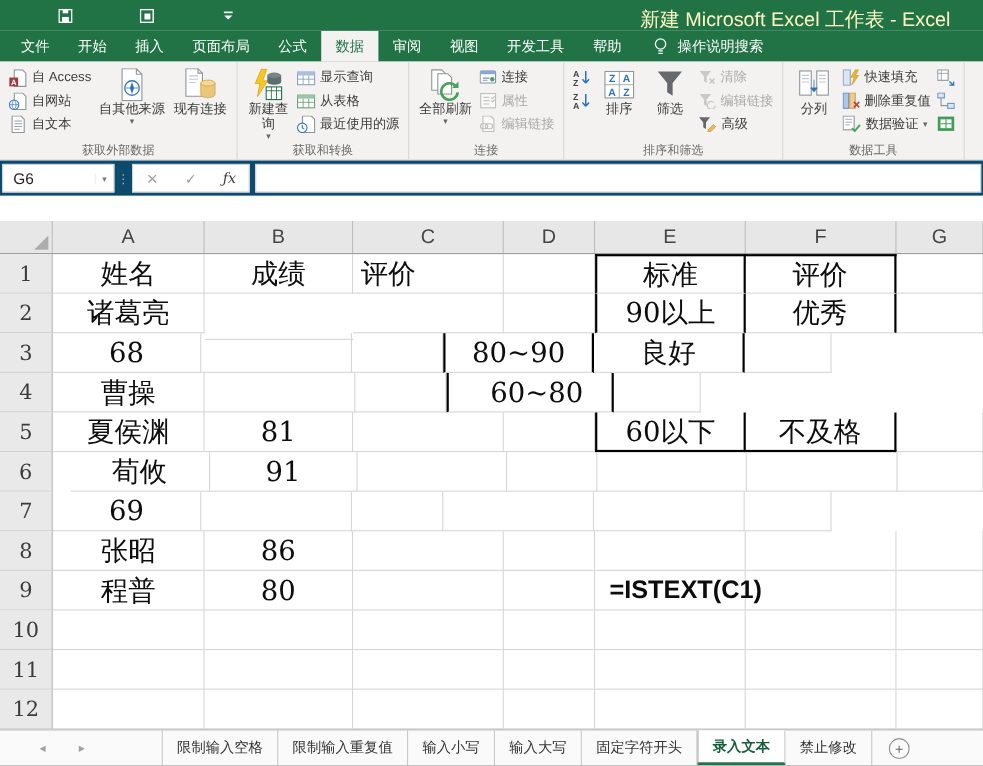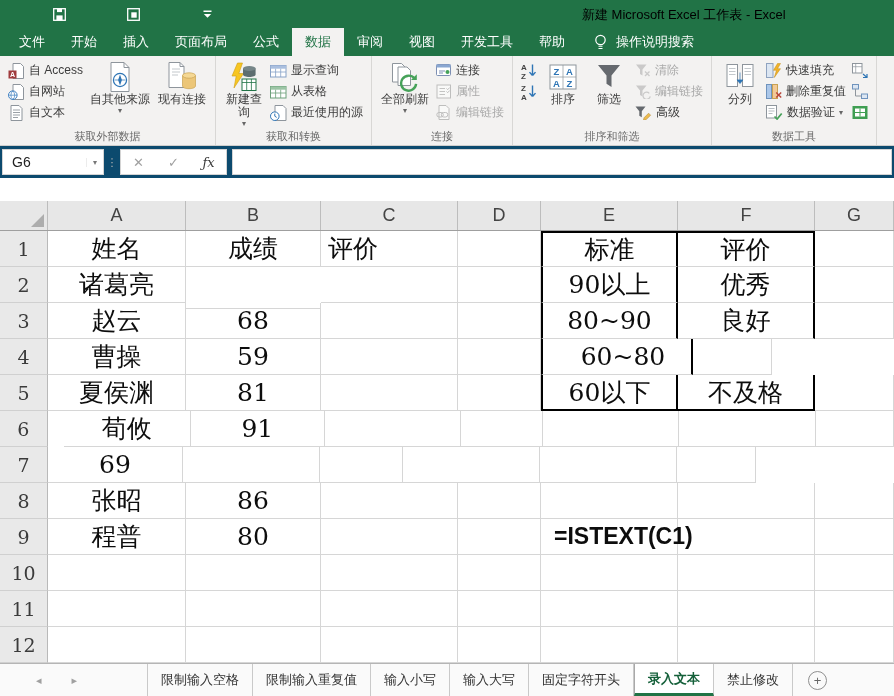--- a/index.html
+++ b/index.html
@@ -5,21 +5,21 @@
   * { box-sizing: border-box; margin:0; padding:0; }
   html,body { background:#888; }
   body { font-family:"Liberation Sans", sans-serif; }
   .app { position:relative; width:894px; height:696px; background:#fff; overflow:hidden;
          font-family:"Liberation Sans", sans-serif; }
 
   
   .titlebar { height:28px; background:var(--green,#217346); display:flex; align-items:center;
               padding-left:48px; gap:52px; position:relative; }
   .qat-btn { display:inline-flex; align-items:center; justify-content:center; width:22px; height:22px; cursor:default; }
-  .win-title { position:absolute; left:582px; top:6px; font-size:13px; color:#000000; white-space:nowrap; }
+  .win-title { position:absolute; left:582px; top:6px; font-size:18px; color:#fef9c3; white-space:nowrap; }
 
   
   .menubar { height:28px; background:var(--green,#217346); display:flex; align-items:stretch; padding-left:6px; }
   .rtab { display:flex; align-items:center; padding:0 13px; font-size:13px; color:#fff; white-space:nowrap; }
   .rtab.active { background:#f3f2f1; color:var(--green,#217346); }
   .searchbox { display:flex; align-items:center; gap:9px; margin-left:16px; color:#fff; font-size:13px; }
 
   
   .ribbon { height:90px; background:#f3f2f1; border-bottom:1px solid #cfcecd; display:flex; overflow:hidden; }
   .rgroup { position:relative; height:100%; border-right:1px solid #d8d7d5; padding:3px 5px 14px; }
@@ -513,32 +513,30 @@
           <div class="cell" style="width: 138px;">诸葛亮</div>
           <div class="cell" style="width: 135px; margin-top: 41px;">76</div>
           <div class="cell" style="width: 137px;"></div>
           <div class="cell" style="width: 83px;"></div>
           <div class="cell tb-left tb-mid" style="width: 137px;">90以上</div>
           <div class="cell tb-right" style="width: 137px;">优秀</div>
           <div class="cell" style="width: 79px;"></div>
         </div>
         <div class="grow">
           <div class="rowhdr">3</div>
-          <div class="cell" style="width: 138px;">赵云</div>
           <div class="cell" style="width: 135px;">68</div>
           <div class="cell" style="width: 137px;"></div>
           <div class="cell" style="width: 83px;"></div>
           <div class="cell tb-left tb-mid" style="width: 137px;">80~90</div>
           <div class="cell tb-right" style="width: 137px;">良好</div>
           <div class="cell" style="width: 79px;"></div>
         </div>
         <div class="grow">
           <div class="rowhdr">4</div>
           <div class="cell" style="width: 138px;">曹操</div>
-          <div class="cell" style="width: 135px;">59</div>
           <div class="cell" style="width: 137px;"></div>
           <div class="cell" style="width: 83px;"></div>
           <div class="cell tb-left tb-mid" style="width: 152px; padding-left: 12px;">60~80</div>
           <div class="cell" style="width: 79px;"></div>
         </div>
         <div class="grow">
           <div class="rowhdr">5</div>
           <div class="cell" style="width: 138px;">夏侯渊</div>
           <div class="cell" style="width: 135px;">81</div>
           <div class="cell" style="width: 137px;"></div>

